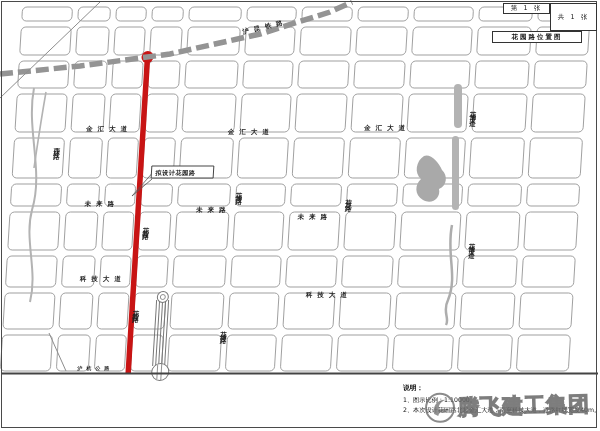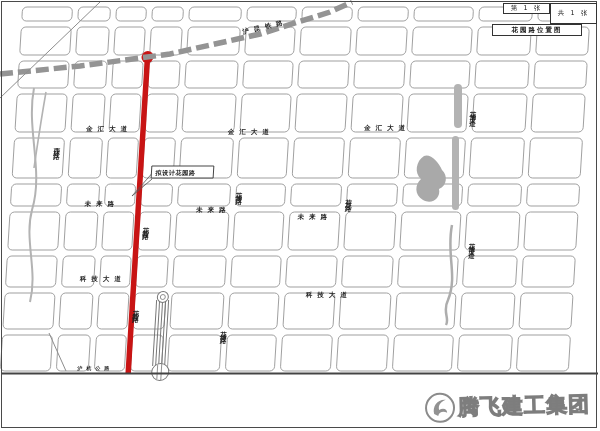--- a/index.html
+++ b/index.html
@@ -14,21 +14,21 @@
     writing-mode:vertical-rl;text-orientation:upright;}
   .callout-text{font-size:6.2px;font-weight:600;letter-spacing:0.5px;}
   .rail-label{font-size:6.5px;font-weight:700;letter-spacing:5px;fill:#2a2a2a;}
   
   #titleblock{position:absolute;top:3px;right:3px;z-index:5;}
   #titleblock .row1{display:flex;}
   #titleblock .cell{border:1px solid #333;background:#fff;box-sizing:border-box;
     font-size:6.5px;letter-spacing:2px;color:#111;
     display:flex;align-items:center;justify-content:center;}
   #tb-c1{width:47px;height:11px;border-right:none;}
-  #tb-c2{width:47px;height:21px;}
+  #tb-c2{width:47px;height:28px;}
   #tb-title{width:90px;height:12px;margin-left:-11px;border-top:none;font-weight:700;letter-spacing:1px;}
   
   #notes{position:absolute;left:403px;top:383px;width:194px;color:#111;z-index:4;}
   #notes .nh{font-size:6.8px;font-weight:700;margin-bottom:2px;}
   #notes .ni{font-size:6.2px;line-height:10px;white-space:nowrap;overflow:hidden;}
   
   #watermark{position:absolute;left:422px;top:386px;width:178px;height:40px;z-index:6;
     display:flex;align-items:center;transform:rotate(-1.5deg);pointer-events:none;}
   #wm-text{font-size:21px;font-weight:700;letter-spacing:1px;color:rgba(120,120,120,0.12);
     -webkit-text-stroke:1.2px rgba(105,105,105,0.85);white-space:nowrap;}
@@ -215,20 +215,25 @@
   
   <div id="titleblock">
     <div class="row1">
       <div class="cell" id="tb-c1">第 1 张</div>
       <div class="cell" id="tb-c2">共 1 张</div>
     </div>
     <div class="cell" id="tb-title">花园路位置图</div>
   </div>
 
   
+  <div id="notes">
+    <div class="nh">说明：</div>
+    <div class="ni">1、图示比例：1:10000。</div>
+    <div class="ni">2、本次设计花园路北起金汇大道，南至科技大道，道路红线宽度40m。</div>
+  </div>
 
   
   <div id="watermark">
     <svg width="36" height="36" viewBox="0 0 36 36">
       <circle cx="18" cy="18" r="14" fill="none" stroke="rgba(110,110,110,0.8)" stroke-width="2"></circle>
       <path d="M12,24 C10,16 16,9 24,10 C19,12 16,15 17,20 C21,18 25,19 25,23 C21,21 17,22 16,26 Z" fill="rgba(110,110,110,0.75)"></path>
     </svg>
     <span id="wm-text">腾飞建工集团</span>
   </div>
 

